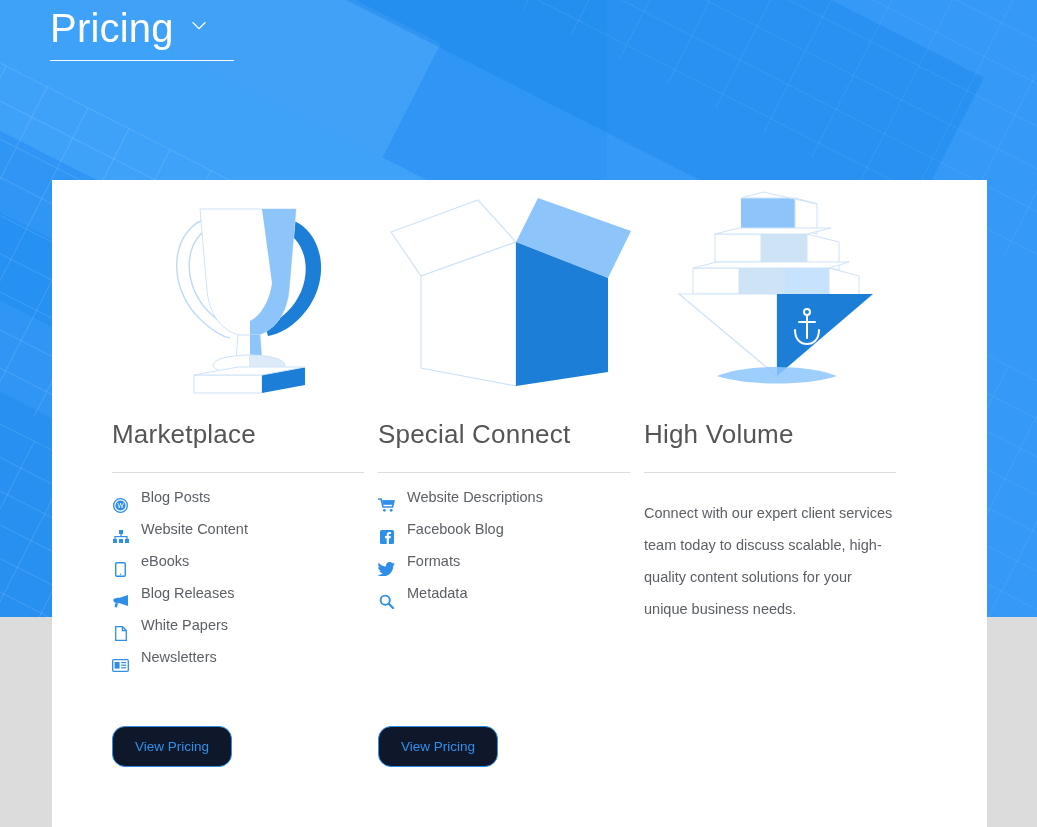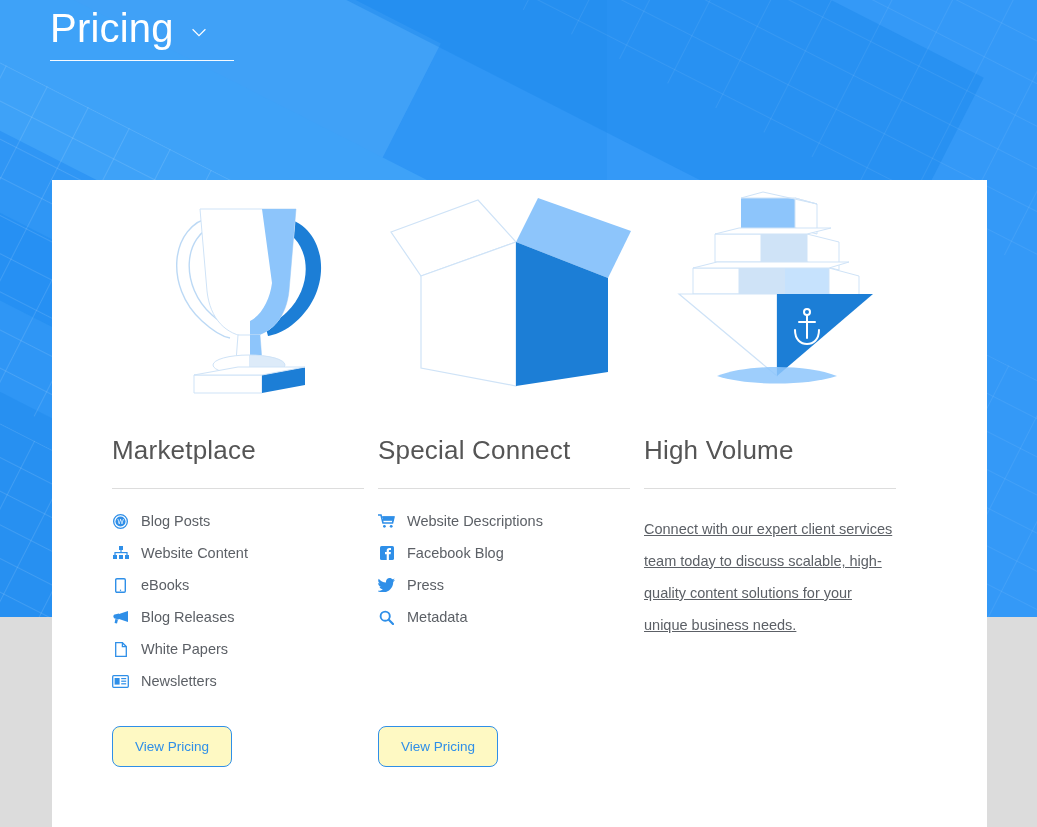--- a/index.html
+++ b/index.html
@@ -83,21 +83,21 @@
   .tint-light {
     position: absolute; left: 120px; top: -120px;
     width: 360px; height: 180px;
     background: #57b0fb; opacity: .45;
     transform: rotate(27deg); transform-origin: 0 0;
   }
 
   
   .page-header {
     position: absolute; left: 50px; top: 6px;
-    display: flex; align-items: center; gap: 14px;
+    display: flex; align-items: flex-start; gap: 14px;
     z-index: 30;
   }
   .page-title {
     font-size: 40px; font-weight: 300; color: #fff;
     letter-spacing: .2px; line-height: 1.1;
   }
   .chevron { width: 22px; height: 22px; display: block; margin-top: 8px; }
   .title-rule {
     position: absolute; left: 50px; top: 60px;
     width: 184px; height: 1px; background: rgba(255,255,255,.95);
@@ -118,54 +118,53 @@
     padding: 0 60px;
   }
   .col { width: 266px; position: relative; }
   .col + .col { margin-left: 0; }
   .col-sf { margin-left: 0; }
 
   .art { height: 215px; display: flex; align-items: flex-end; justify-content: center; }
   .art svg { display: block; }
 
   .col-title {
-    margin-top: 40px;
+    margin-top: 24px;
     font-size: 26px; font-weight: 300; color: #555;
     letter-spacing: .2px;
   }
   .divider {
     margin-top: 22px; width: 252px; height: 1px; background: #dddddd;
   }
 
   ul.feature-list { list-style: none; margin-top: 16px; }
   ul.feature-list li {
-    display: flex; align-items: center; gap: 12px;
+    display: flex; gap: 12px;
     height: 32px;
     font-size: 14.5px; color: #5c6066;
   }
   .li-icon {
     width: 17px; display: flex; align-items: center; justify-content: center;
     color: #2f8fe8; flex: 0 0 17px;
   }
   .li-icon svg { display: block; }
 
   .blurb {
     margin-top: 24px;
     font-size: 14.5px; color: #5c6066; line-height: 32px;
     width: 250px;
-    text-decoration: underline;
   }
 
   .cta-wrap { position: absolute; bottom: 60px; }
   .cta {
     display: inline-block;
     border: 1px solid #2f8fe8;
-    border-radius: 8px;
+    border-radius: 13px;
     color: #2f8fe8;
-    background: #fef9c3;
+    background: #0f172a;
     font-size: 13.5px;
     padding: 12px 22px;
     cursor: pointer;
     font-family: "Liberation Sans", sans-serif;
   }
 </style>
 </head>
 <body>
 
 <div id="stage">
@@ -344,21 +343,21 @@
                          C 5.1 4.3, 2.5 2.9, 0.7 0.7 C 0.4 1.3, 0.2 1.9, 0.2 2.6
                          C 0.2 3.8, 0.8 4.9, 1.8 5.5 C 1.2 5.5, 0.7 5.3, 0.2 5.1
                          C 0.2 5.1, 0.2 5.1, 0.2 5.2 C 0.2 6.9, 1.4 8.4, 3 8.7
                          C 2.7 8.8, 2.4 8.8, 2.1 8.8 C 1.9 8.8, 1.7 8.8, 1.5 8.8
                          C 1.9 10.2, 3.2 11.3, 4.8 11.3 C 3.6 12.3, 2 12.8, 0.3 12.8
                          C 0 12.8, -0.3 12.8, -0.6 12.8 C 1 13.8, 2.9 14.4, 5 14.4
                          C 11.6 14.4, 15.2 9, 15.2 4.3 C 15.2 4.2, 15.2 4, 15.2 3.9
                          C 15.9 3.4, 16.5 2.6, 17 1.7 Z"></path>
               </svg>
             </span>
-            <span>Press</span>
+            <span>Formats</span>
           </li>
           <li>
             <span class="li-icon">
               <svg width="15" height="15" viewBox="0 0 15 15">
                 <circle cx="6.2" cy="6.2" r="4.6" fill="none" stroke="#2f8fe8" stroke-width="1.9"></circle>
                 <line x1="9.8" y1="9.8" x2="14" y2="14" stroke="#2f8fe8" stroke-width="2.2" stroke-linecap="round"></line>
               </svg>
             </span>
             <span>Metadata</span>
           </li>

